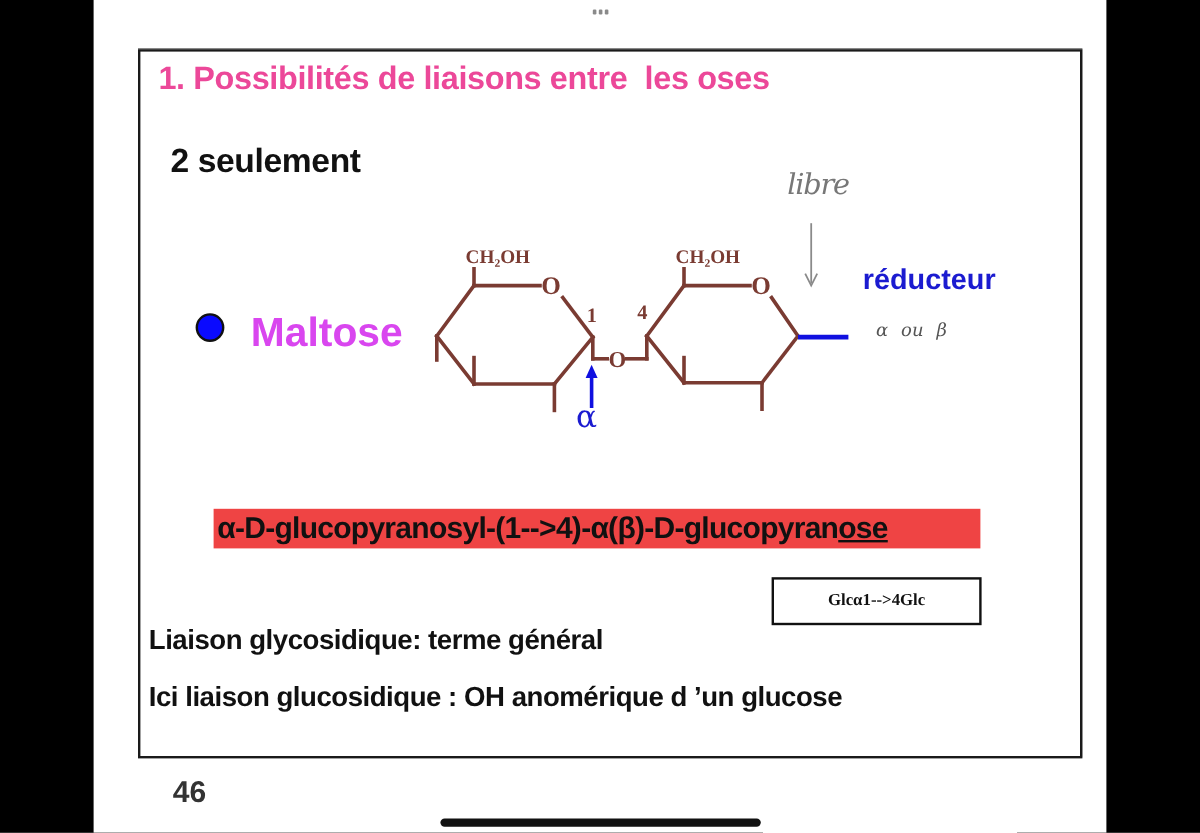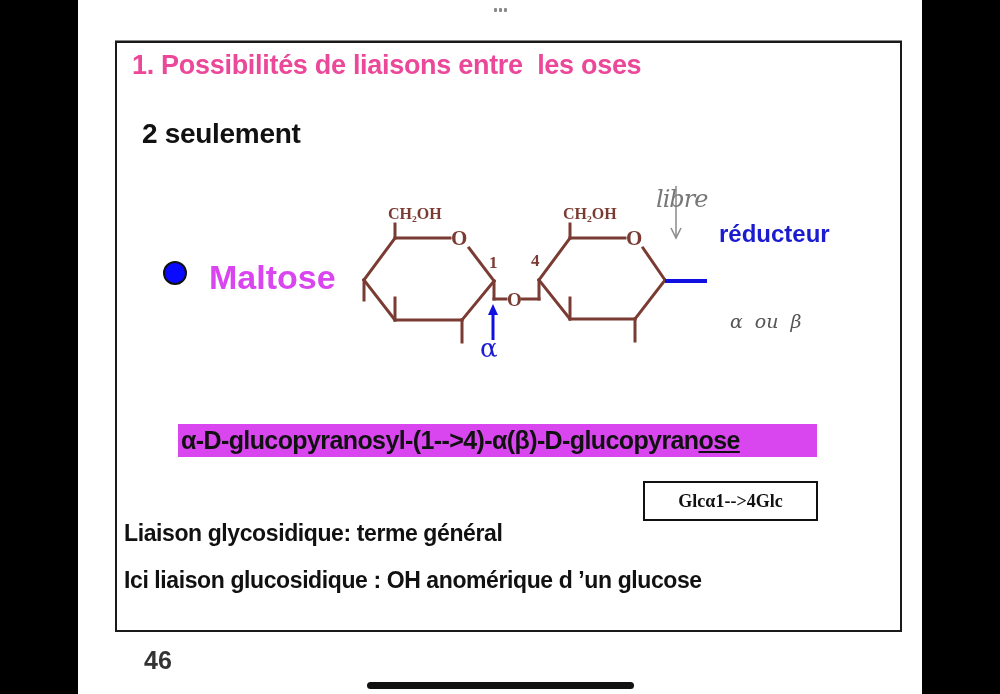--- a/index.html
+++ b/index.html
@@ -41,42 +41,41 @@
     }
     .structure { position: absolute; left: 0; top: 0; width: 1000px; height: 694px; pointer-events: none; }
     .reducteur {
       position: absolute; left: 719px; top: 220px;
       color: #1b1bd0; font-weight: bold; font-size: 24px;
     }
     .libre {
       position: absolute; left: 656px; top: 140px;
       color: #777; font-family: "DejaVu Serif", serif; font-style: italic; font-size: 24px;
       letter-spacing: -1px;
-      margin-top: 45px;
     }
     .alpha-beta {
       position: absolute; left: 730px; top: 266px;
-      color: #555; font-family: "DejaVu Serif", serif; font-style: italic; font-size: 19px;
-      word-spacing: 6px; white-space: pre; margin-top: 44px;
+      color: #555; font-family: "DejaVu Serif", serif; font-style: italic; font-size: 15px;
+      word-spacing: 6px; white-space: pre;
     }
     .alpha-label {
       position: absolute; left: 480px; top: 333px;
       color: #1b1bd0; font-family: "DejaVu Serif", serif; font-size: 26px;
     }
     .iupac {
       position: absolute; left: 178px; top: 424px; width: 639px; height: 33px;
-      background: #d946ef;
+      background: #ef4444;
       font-size: 25px; font-weight: bold; color: #111; letter-spacing: -0.6px;
       line-height: 33px; white-space: nowrap; overflow: hidden; padding-left: 3px; box-sizing: border-box;
     }
     .iupac .ul { text-decoration: underline; }
     .glc-box {
       position: absolute; left: 643px; top: 481px; width: 175px; height: 40px;
       border: 2px solid #111; box-sizing: border-box;
-      font-family: "Liberation Serif", "DejaVu Serif", serif; font-weight: bold; font-size: 18px;
+      font-family: "Liberation Serif", "DejaVu Serif", serif; font-weight: bold; font-size: 14px;
       color: #111; display: flex; align-items: center; justify-content: center;
     }
     .line1 {
       position: absolute; left: 124px; top: 508px;
       color: #111; font-weight: bold; font-size: 23px; letter-spacing: -0.4px; margin-top: 12px;
     }
     .line2 {
       position: absolute; left: 124px; top: 567px;
       color: #111; font-weight: bold; font-size: 23px; letter-spacing: -0.4px;
     }

